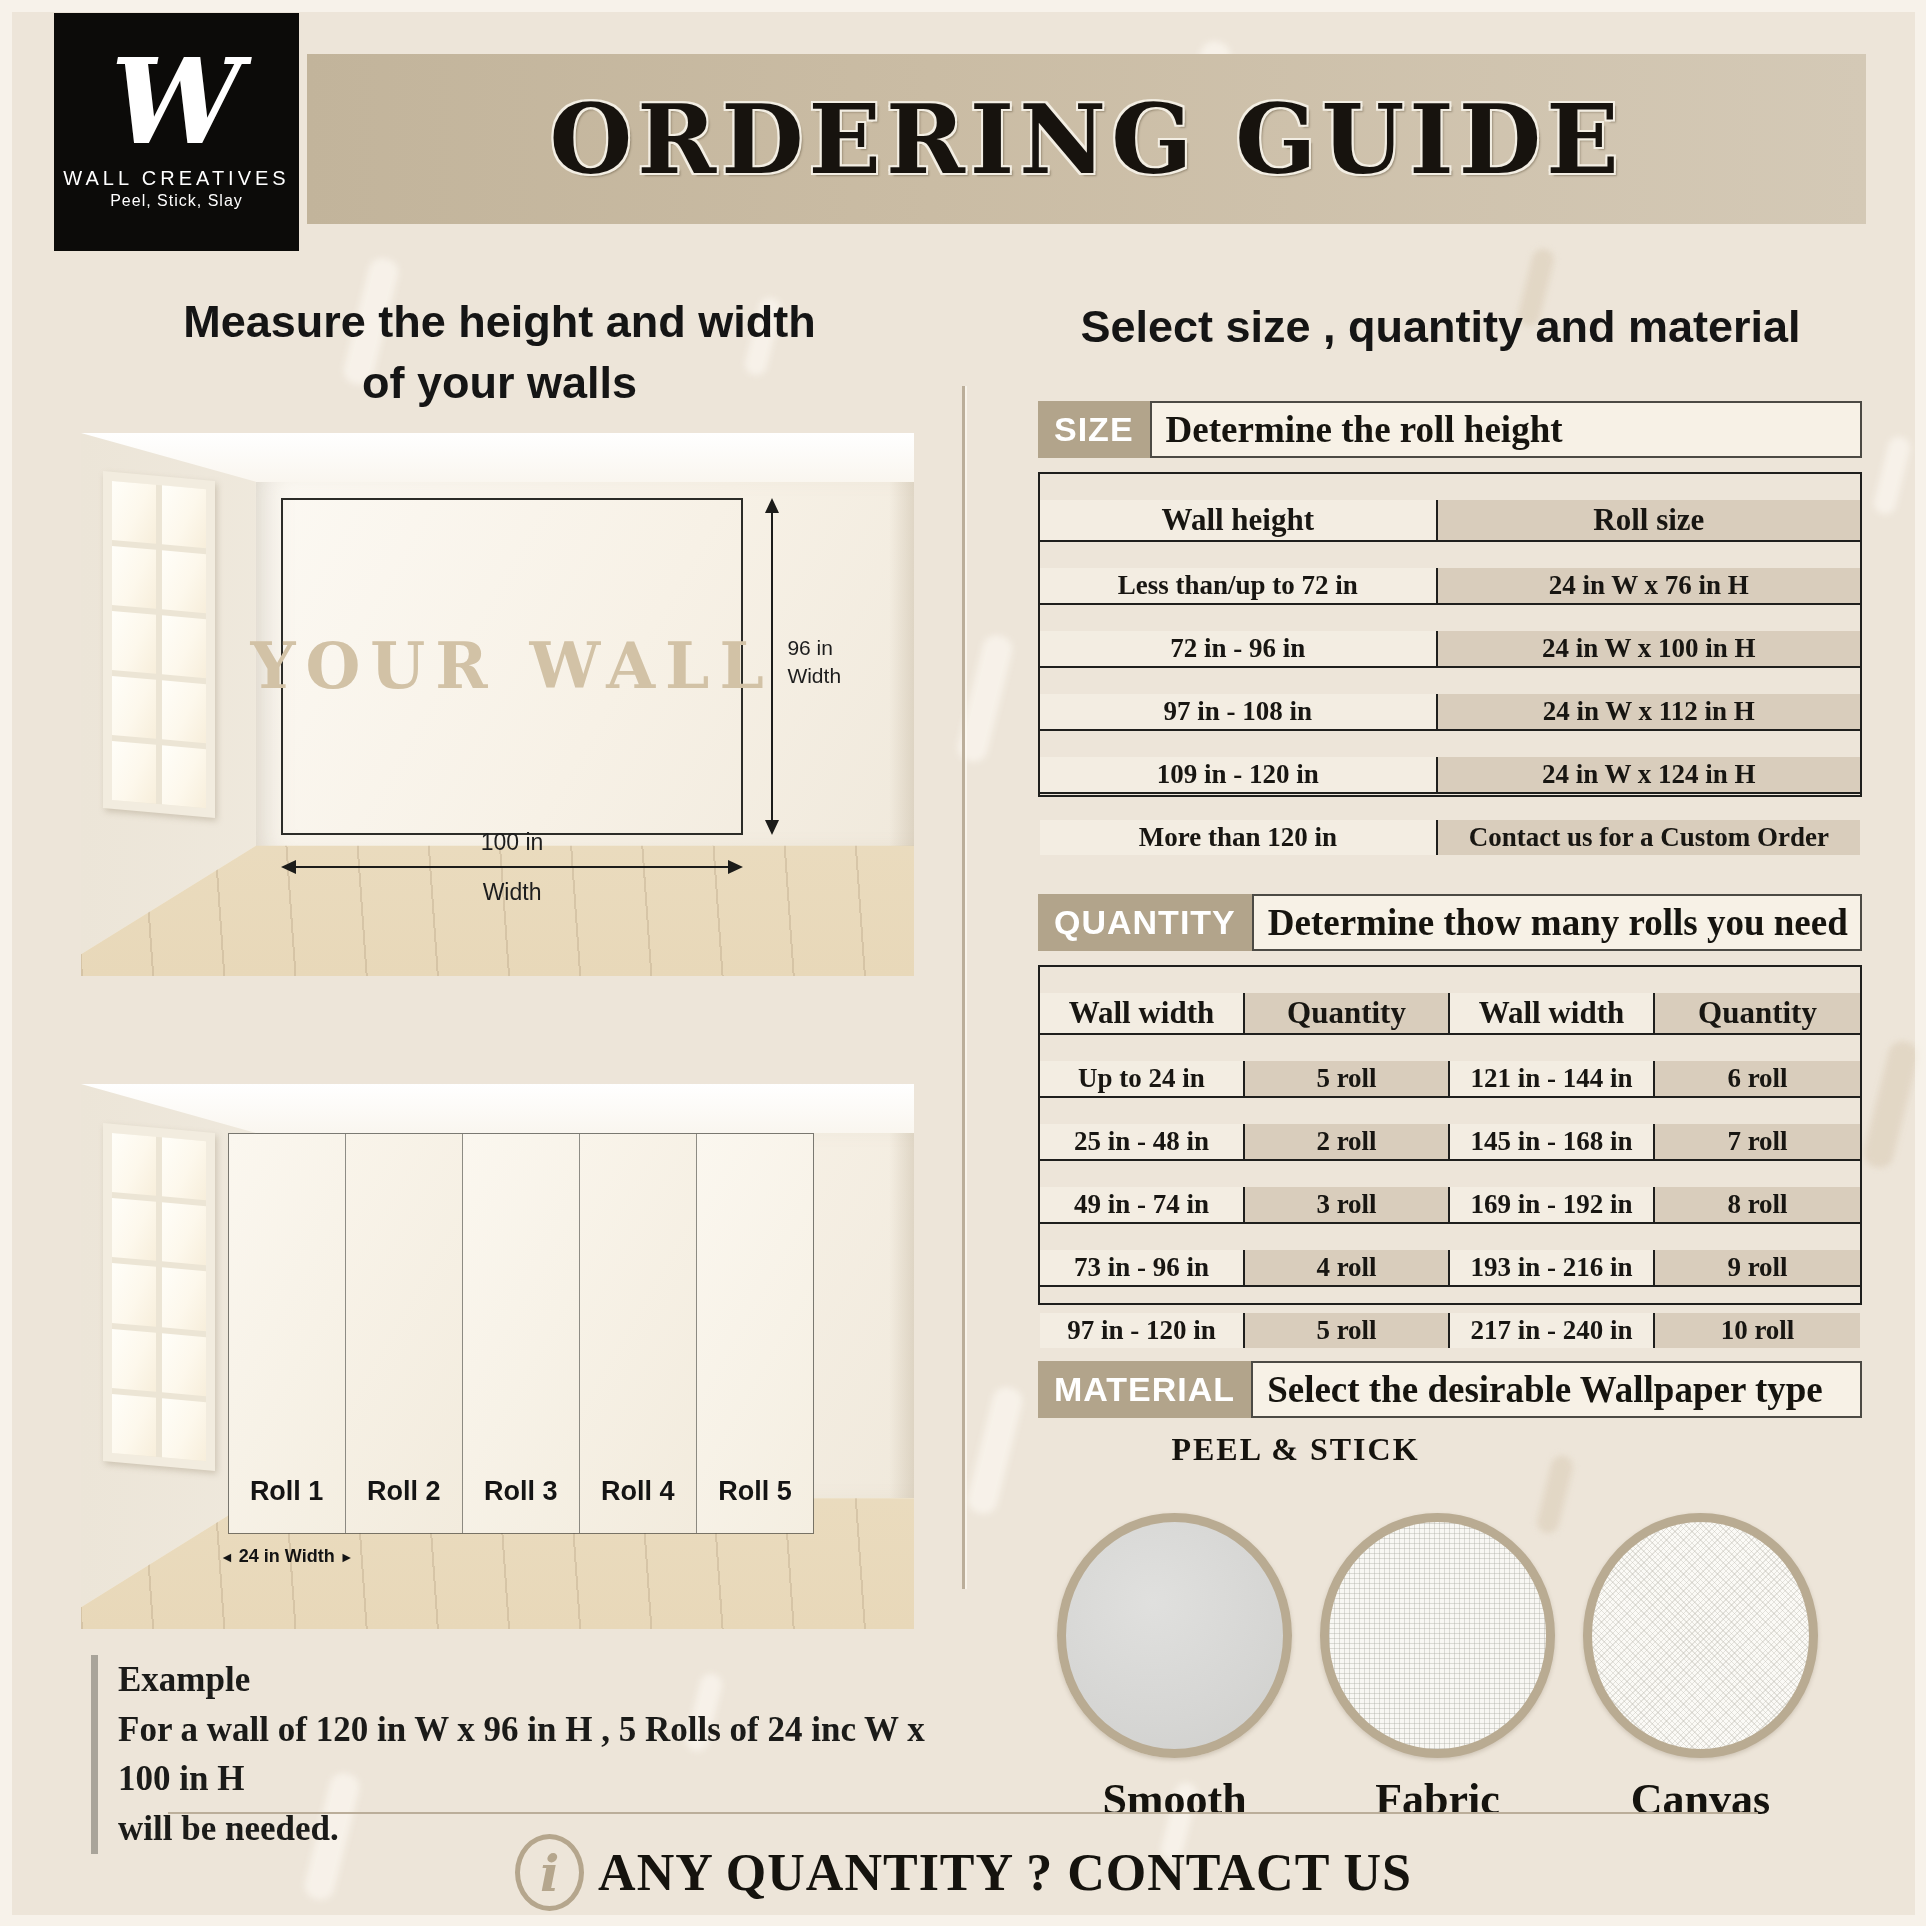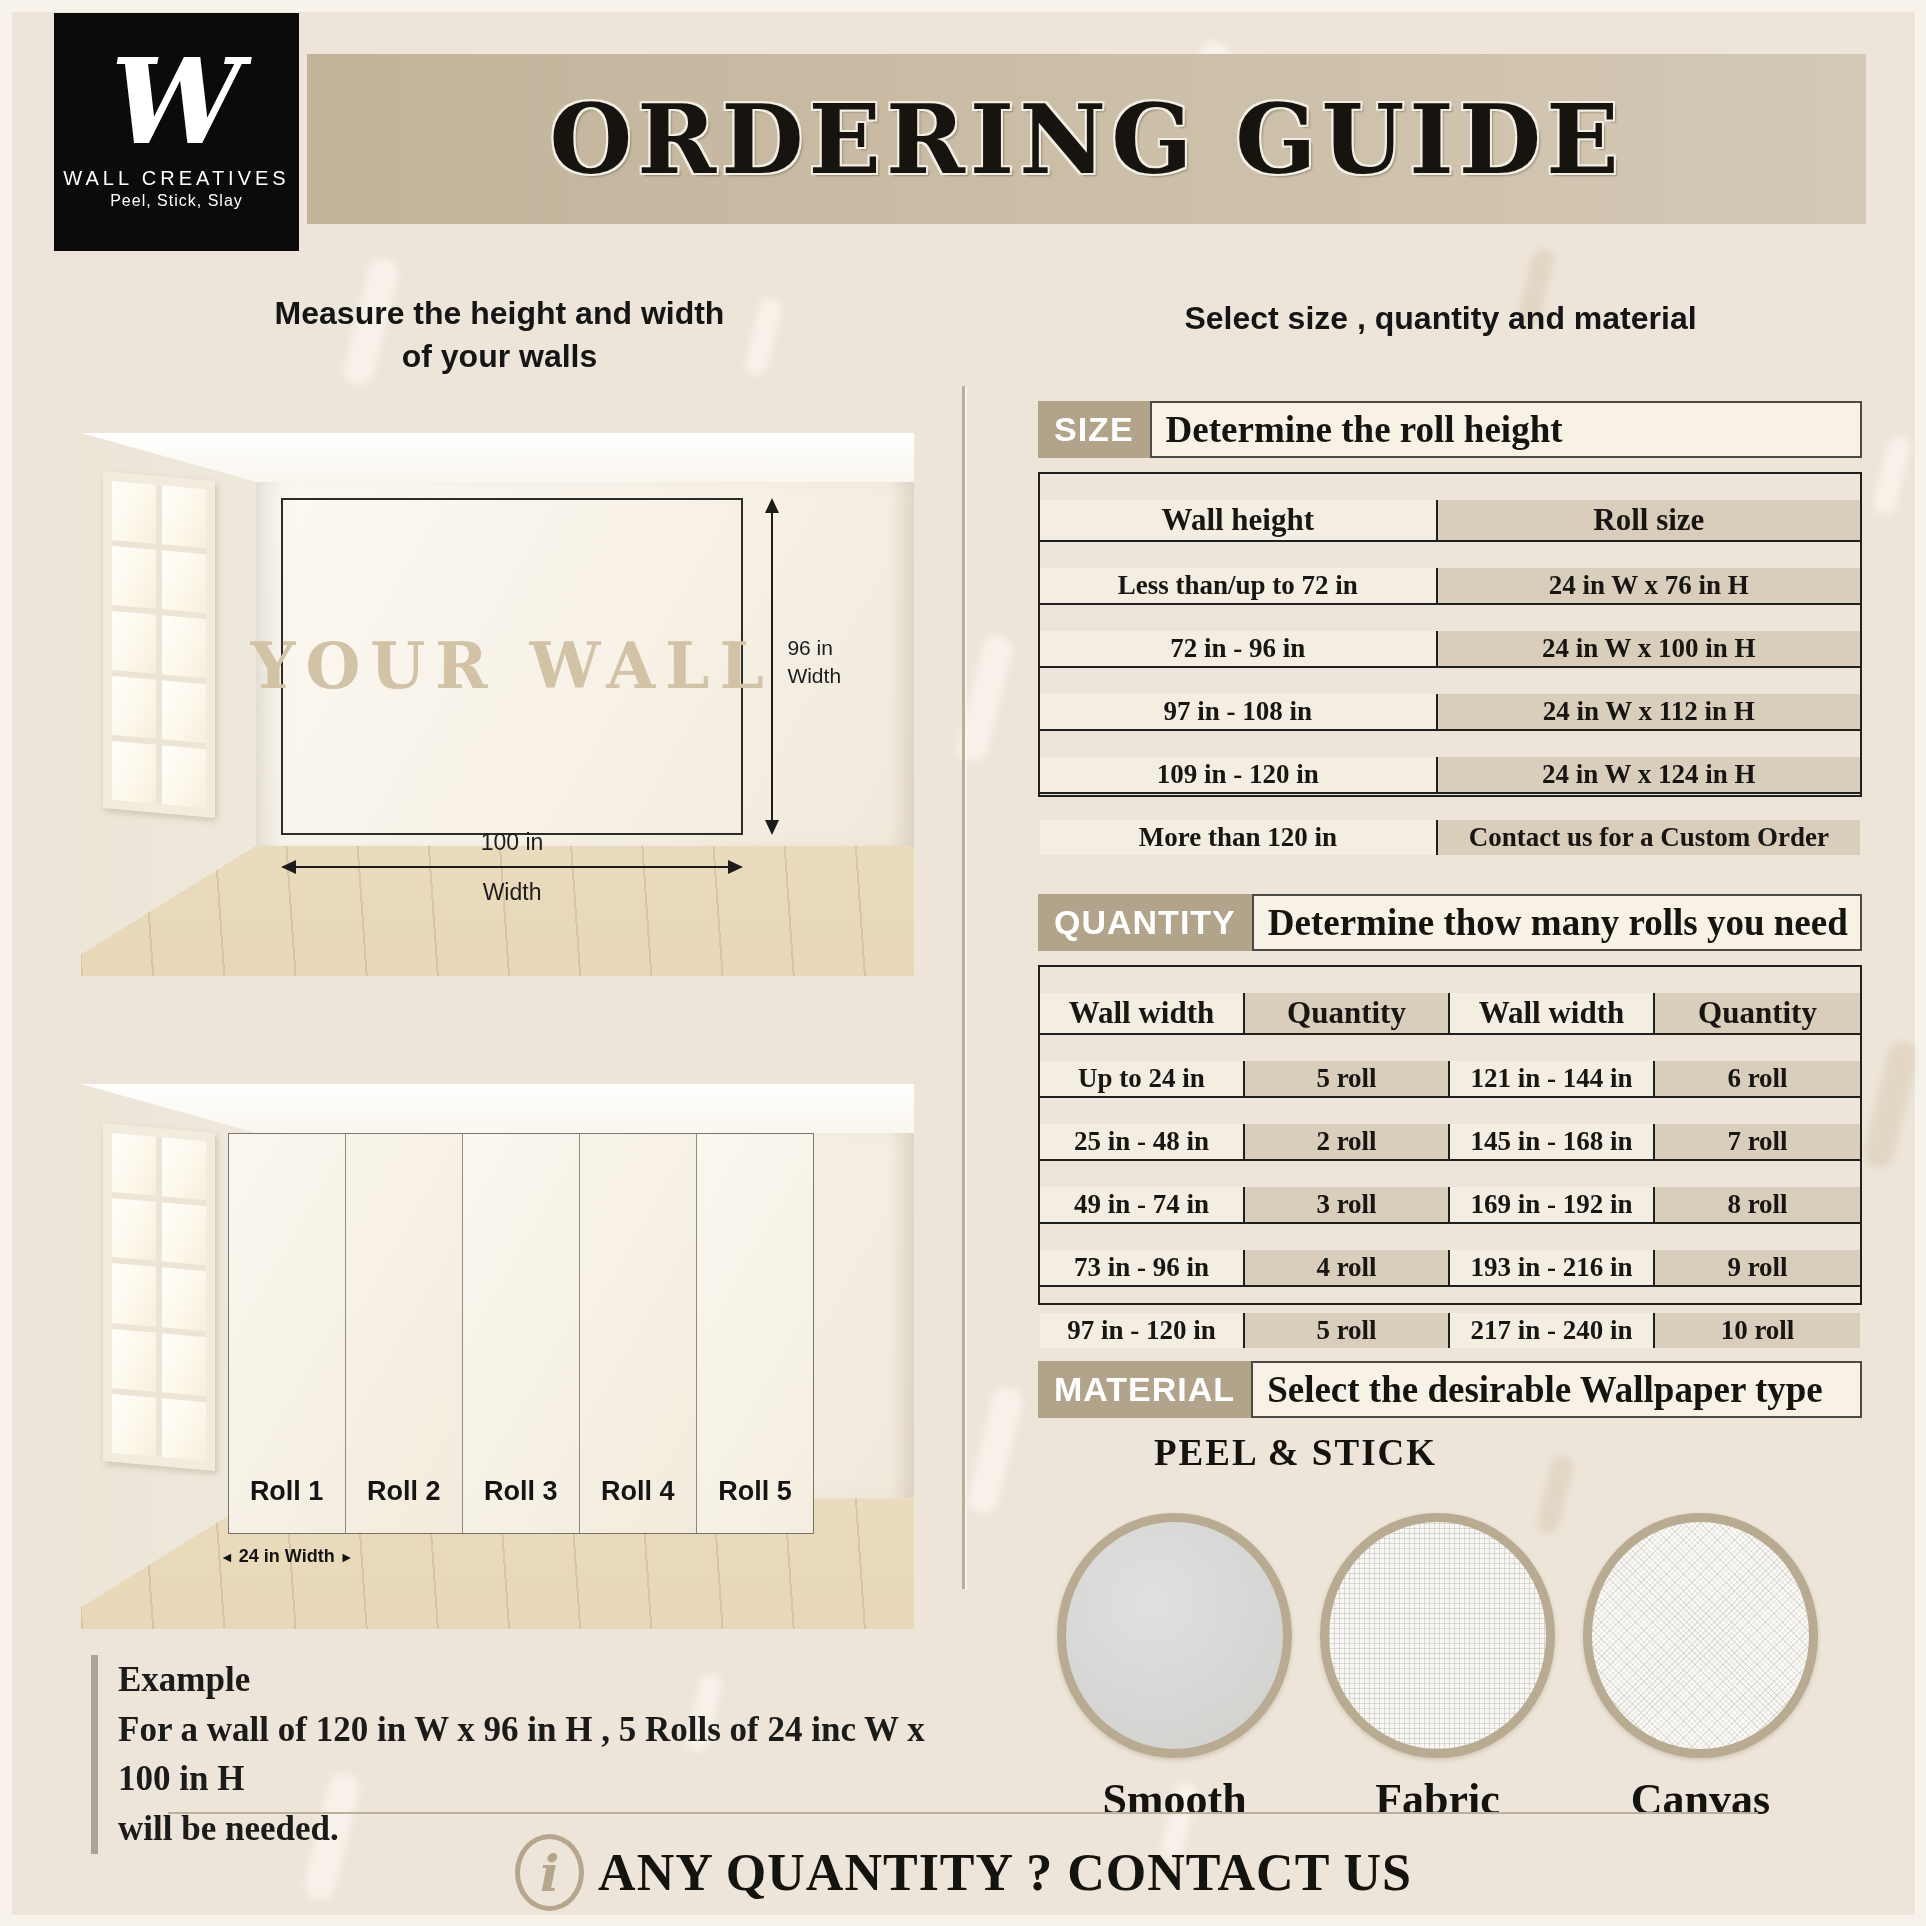--- a/index.html
+++ b/index.html
@@ -26,21 +26,21 @@
   .logo-brand{font-size:20px;letter-spacing:4px;margin-top:4px;}
   .logo-tagline{font-size:16px;letter-spacing:1px;}
 
   .title-banner{position:absolute;left:307px;top:54px;width:1559px;height:170px;
     background:linear-gradient(90deg,var(--banner-from) 0%,#cabca4 40%,var(--banner-to) 100%);
     display:flex;align-items:center;justify-content:center;}
   .page-title{font-family:"DejaVu Serif",serif;font-weight:bold;font-size:95px;letter-spacing:5px;color:#17130e;
     text-shadow:2px 2px 0 #f3eee3,-2px -2px 0 #f3eee3,2px -2px 0 #f3eee3,-2px 2px 0 #f3eee3,3px 3px 2px rgba(60,50,30,.35);}
 
   
-  .col-heading{position:absolute;text-align:center;font-weight:bold;font-size:32px;color:#151515;line-height:1.35;}
+  .col-heading{position:absolute;text-align:center;font-weight:bold;font-size:45px;color:#151515;line-height:1.35;}
   .left-heading{left:59px;top:292px;width:881px;}
   .right-heading{left:995px;top:297px;width:891px;}
 
   
   .room{position:absolute;left:81px;width:833px;background:linear-gradient(180deg,#ffffff 0%,#f8f3ea 12%,#f5efe4 100%);overflow:hidden;}
   .room1{top:433px;height:543px;}
   .room2{top:1084px;height:545px;}
   .back-wall{position:absolute;left:21%;right:0;top:9%;bottom:24%;
     background:linear-gradient(120deg,#fcf9f3 0%,#f7f1e6 55%,#f0e9dc 100%);
     box-shadow:inset 25px 0 35px -25px rgba(150,138,115,.45);}
@@ -117,21 +117,21 @@
     font-size:27px;padding:2px 6px;margin-top:26px;}
   .td:last-child{border-right:none;}
   .tr.head .td{font-size:31px;}
   .size-table .td:nth-child(1){width:48.5%;}
   .size-table .td:nth-child(2){width:51.5%;}
   .quantity-table .td{width:25%;}
   .c-light{background:var(--cell-light);}
   .c-tan{background:var(--cell-tan);}
 
   .peel-stick{position:absolute;left:1038px;top:1431px;width:515px;text-align:center;
-    font-family:"Liberation Serif","DejaVu Serif",serif;font-weight:bold;font-size:37px;color:#15130e;letter-spacing:2px;}
+    font-family:"Liberation Serif","DejaVu Serif",serif;font-weight:bold;font-size:32px;color:#15130e;letter-spacing:2px;}
   .swatches{position:absolute;left:1057px;top:1513px;width:782px;display:flex;gap:28px;}
   .swatch{display:flex;flex-direction:column;align-items:center;width:235px;}
   .swatch .circle{width:235px;height:245px;border-radius:50%;border:9px solid #b9ab92;box-shadow:0 2px 4px rgba(120,105,80,.25);}
   .circle.smooth{background:radial-gradient(circle at 40% 35%,#e0e0de 0%,#d6d6d4 60%,#cfcfcc 100%);}
   .circle.fabric{background:
     repeating-linear-gradient(0deg,rgba(170,170,162,.38) 0 1px,transparent 1px 5px),
     repeating-linear-gradient(90deg,rgba(170,170,162,.38) 0 1px,transparent 1px 5px),
     #f8f7f3;}
   .circle.canvas{background:
     repeating-linear-gradient(45deg,rgba(185,182,172,.35) 0 1px,transparent 1px 4px),

